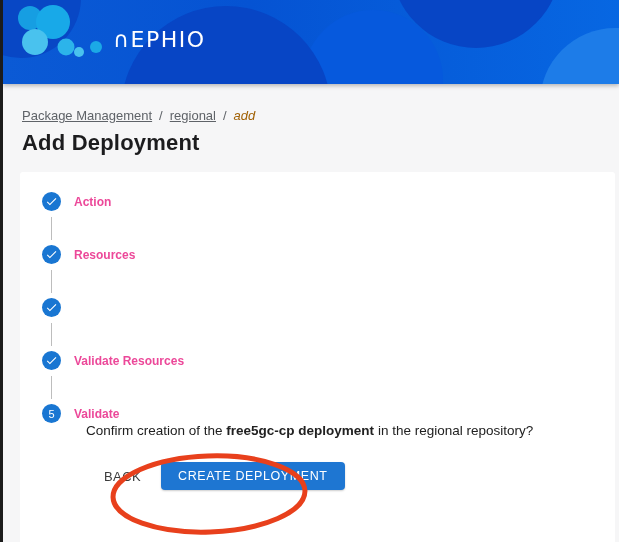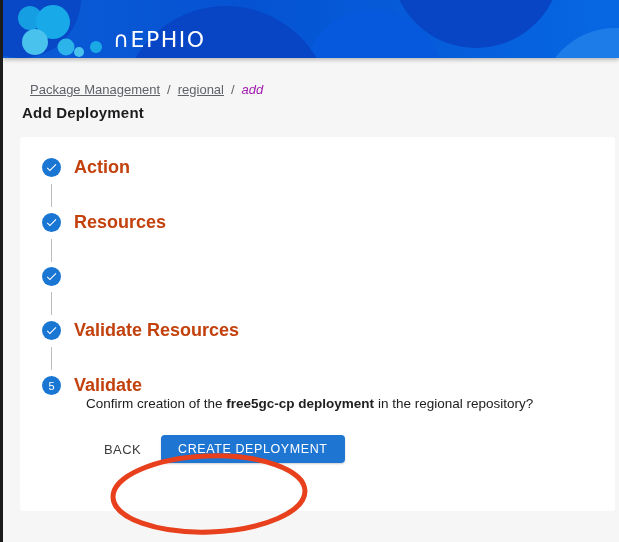--- a/index.html
+++ b/index.html
@@ -10,67 +10,67 @@
     position: relative;
     overflow: hidden;
     padding-left: 3px;
   }
   .window-edge {
     position: absolute; left: 0; top: 0; width: 3px; height: 542px;
     background: #1c1c1c; z-index: 50;
   }
   
   .app-header {
-    position: relative; height: 58px;
+    position: relative; height: 84px;
     background: linear-gradient(90deg, #0b5ad5 0%, #0553d3 40%, #0767e2 100%);
     overflow: hidden;
     box-shadow: 0 2px 4px rgba(0,0,0,0.25);
   }
   .hdr-circle { position: absolute; border-radius: 50%; }
   .hc1 { width: 210px; height: 210px; left: 118px; top: 6px;  background: #0745c5; }
   .hc2 { width: 170px; height: 170px; left: 388px; top: -122px; background: #0745c5; }
   .hc3 { width: 120px; height: 120px; left: -42px; top: -62px; background: #0847c5; }
   .hc4 { width: 150px; height: 150px; left: 537px; top: 28px; background: #1d7ce8; }
   .hc5 { width: 140px; height: 140px; left: 300px; top: 10px; background: #0659dd; }
   .logo { position: absolute; left: 12px; top: 2px; display: flex; align-items: center; z-index: 2; }
   .logo-text {
     color: #ffffff; font-size: 22px; letter-spacing: 1.5px;
     font-family: "DejaVu Sans", sans-serif; font-weight: 400;
     margin-left: 6px; margin-top: 14px;
   }
   
   .breadcrumb {
-    margin: 24px 0 0 27px; font-size: 13px; color: #5f6368;
+    margin: 24px 0 0 19px; font-size: 13px; color: #5f6368;
     display: flex; align-items: flex-start; gap: 7px;
   }
   .breadcrumb a { color: #5f6368; text-decoration: underline; cursor: pointer; }
   .crumb-sep { color: #5f6368; }
-  .crumb-current { font-style: italic; color: #a21caf; }
+  .crumb-current { font-style: italic; color: #a16207; }
   .page-title {
-    margin: 7px 0 0 19px; font-size: 15px; font-weight: 700; color: #1c1c1e;
+    margin: 7px 0 0 19px; font-size: 22px; font-weight: 700; color: #1c1c1e;
     letter-spacing: 0.2px;
   }
   
   .card {
     margin: 16px 4px 0 17px;
     background: #ffffff;
     border-radius: 3px;
     min-height: 374px;
     padding: 20px 24px 18px 22px;
     position: relative;
   }
   .step-row { display: flex; align-items: center; }
   .step-icon {
     width: 19px; height: 19px; border-radius: 50%;
     background: #1976d2; color: #fff; flex: 0 0 19px;
     display: flex; align-items: center; justify-content: center;
   }
   .step-icon svg { width: 13px; height: 13px; }
   .step-icon.number { font-size: 11px; font-weight: 400; }
-  .step-label { margin-left: 13px; font-size: 18px; font-weight: 700; color: #c2410c; }
+  .step-label { margin-left: 13px; font-size: 12px; font-weight: 700; color: #ec4899; }
   .connector { height: 34px; display: flex; }
   .connector span { width: 1px; background: #bdbdbd; margin: 6px 0 5px 9px; }
   .confirm-body { margin-left: 44px; }
   .confirm-text { font-size: 13.5px; color: #212121; }
   .confirm-text b { font-weight: 700; }
   .btn-row { display: flex; align-items: center; margin-top: 24px; margin-left: 10px; }
   .btn-text {
     background: none; border: none; cursor: pointer;
     font-family: inherit; font-size: 13px; font-weight: 500;
     letter-spacing: 0.4px; color: #3c3c3c; text-transform: uppercase;

